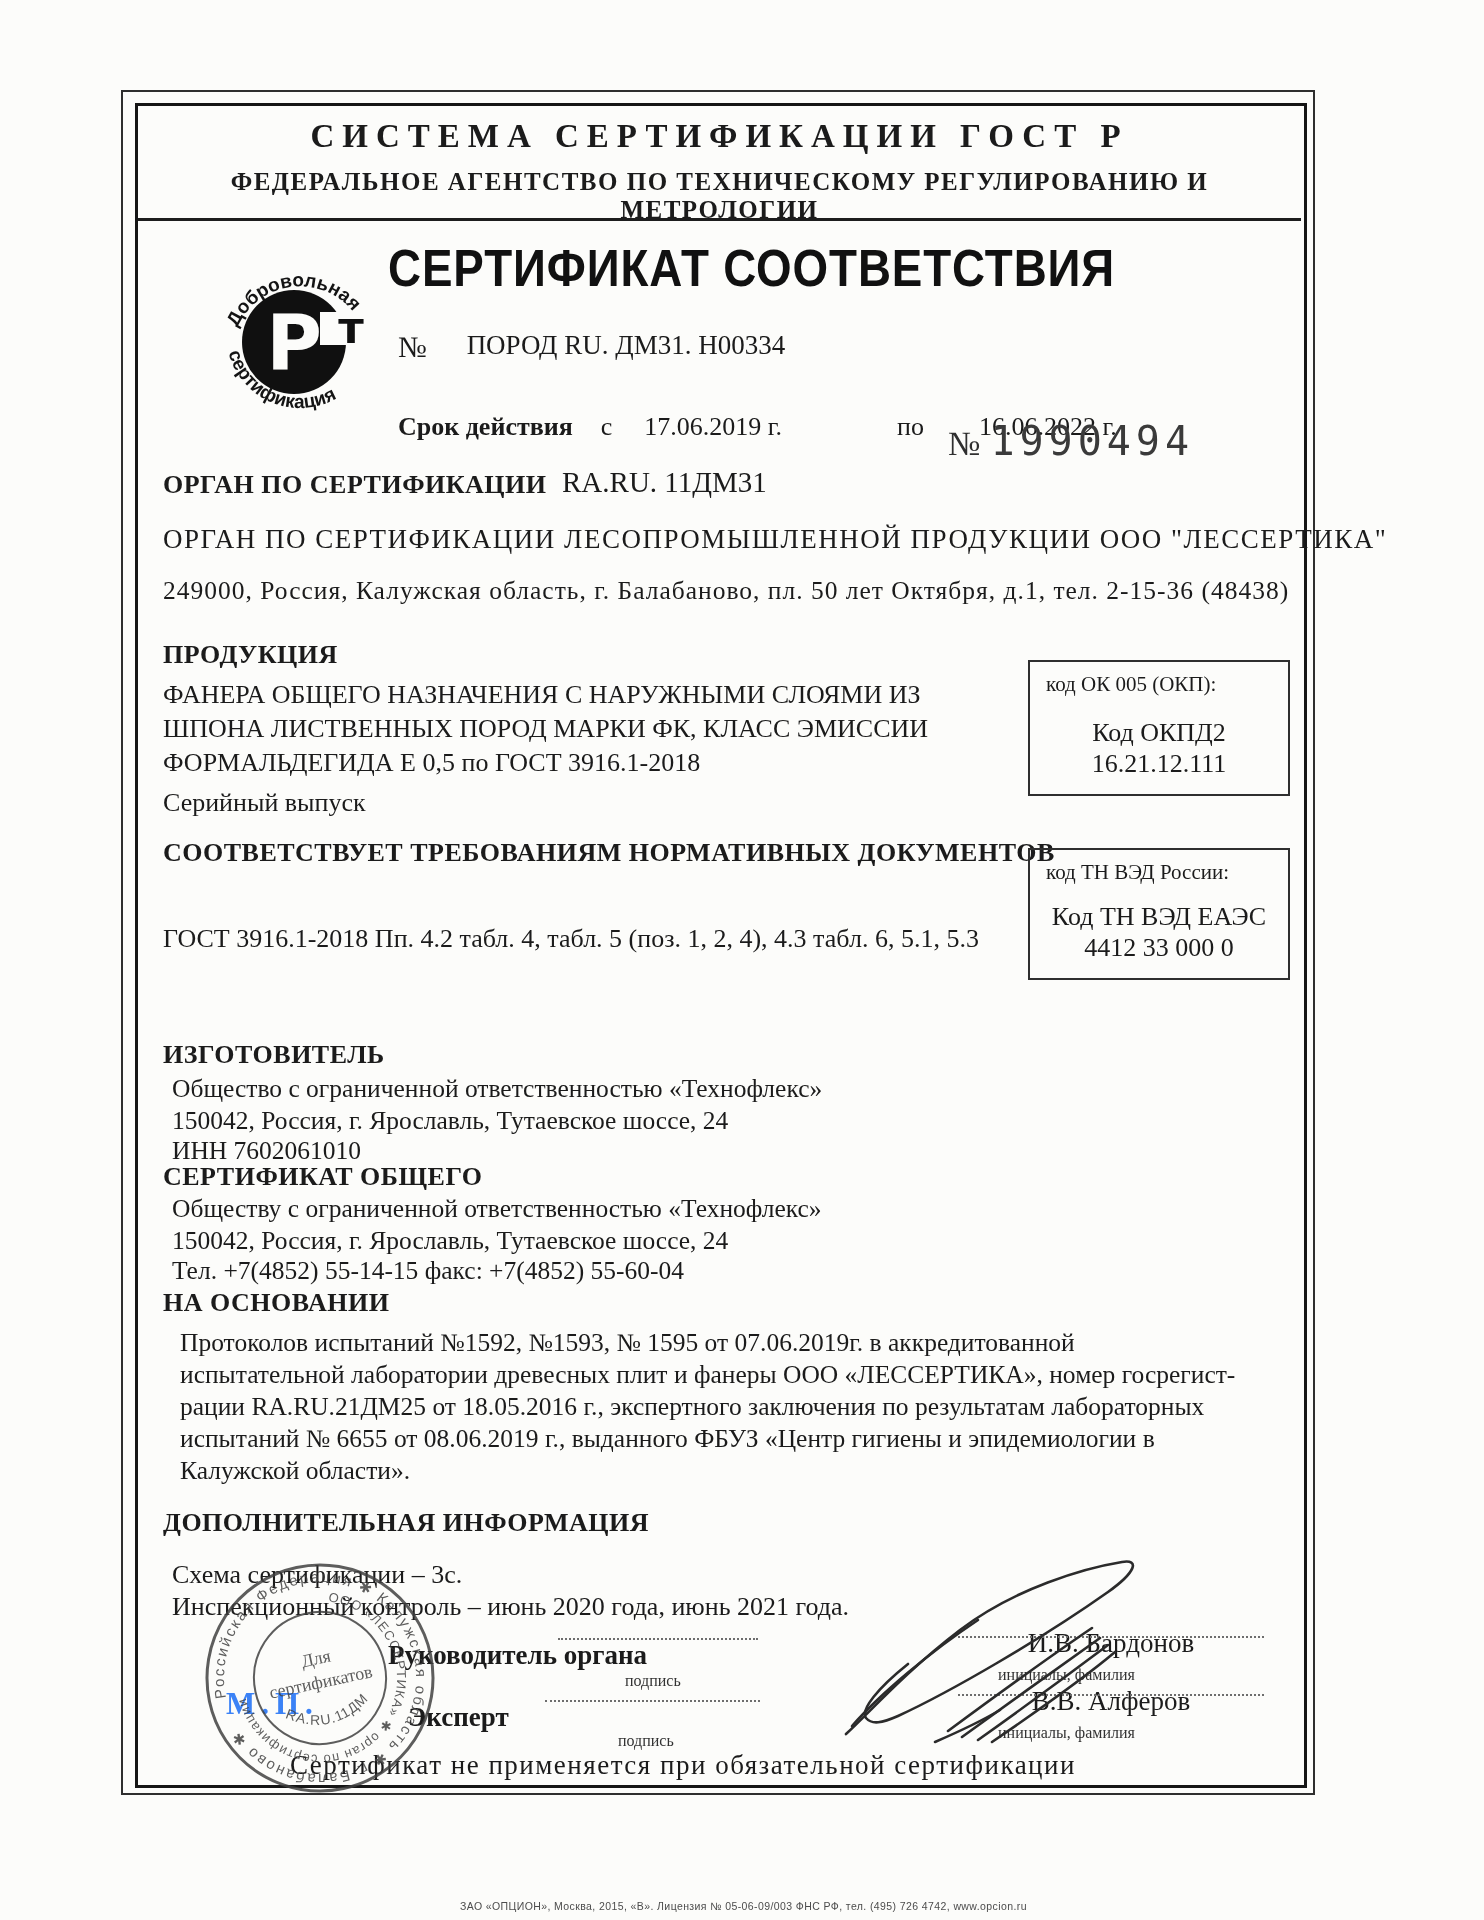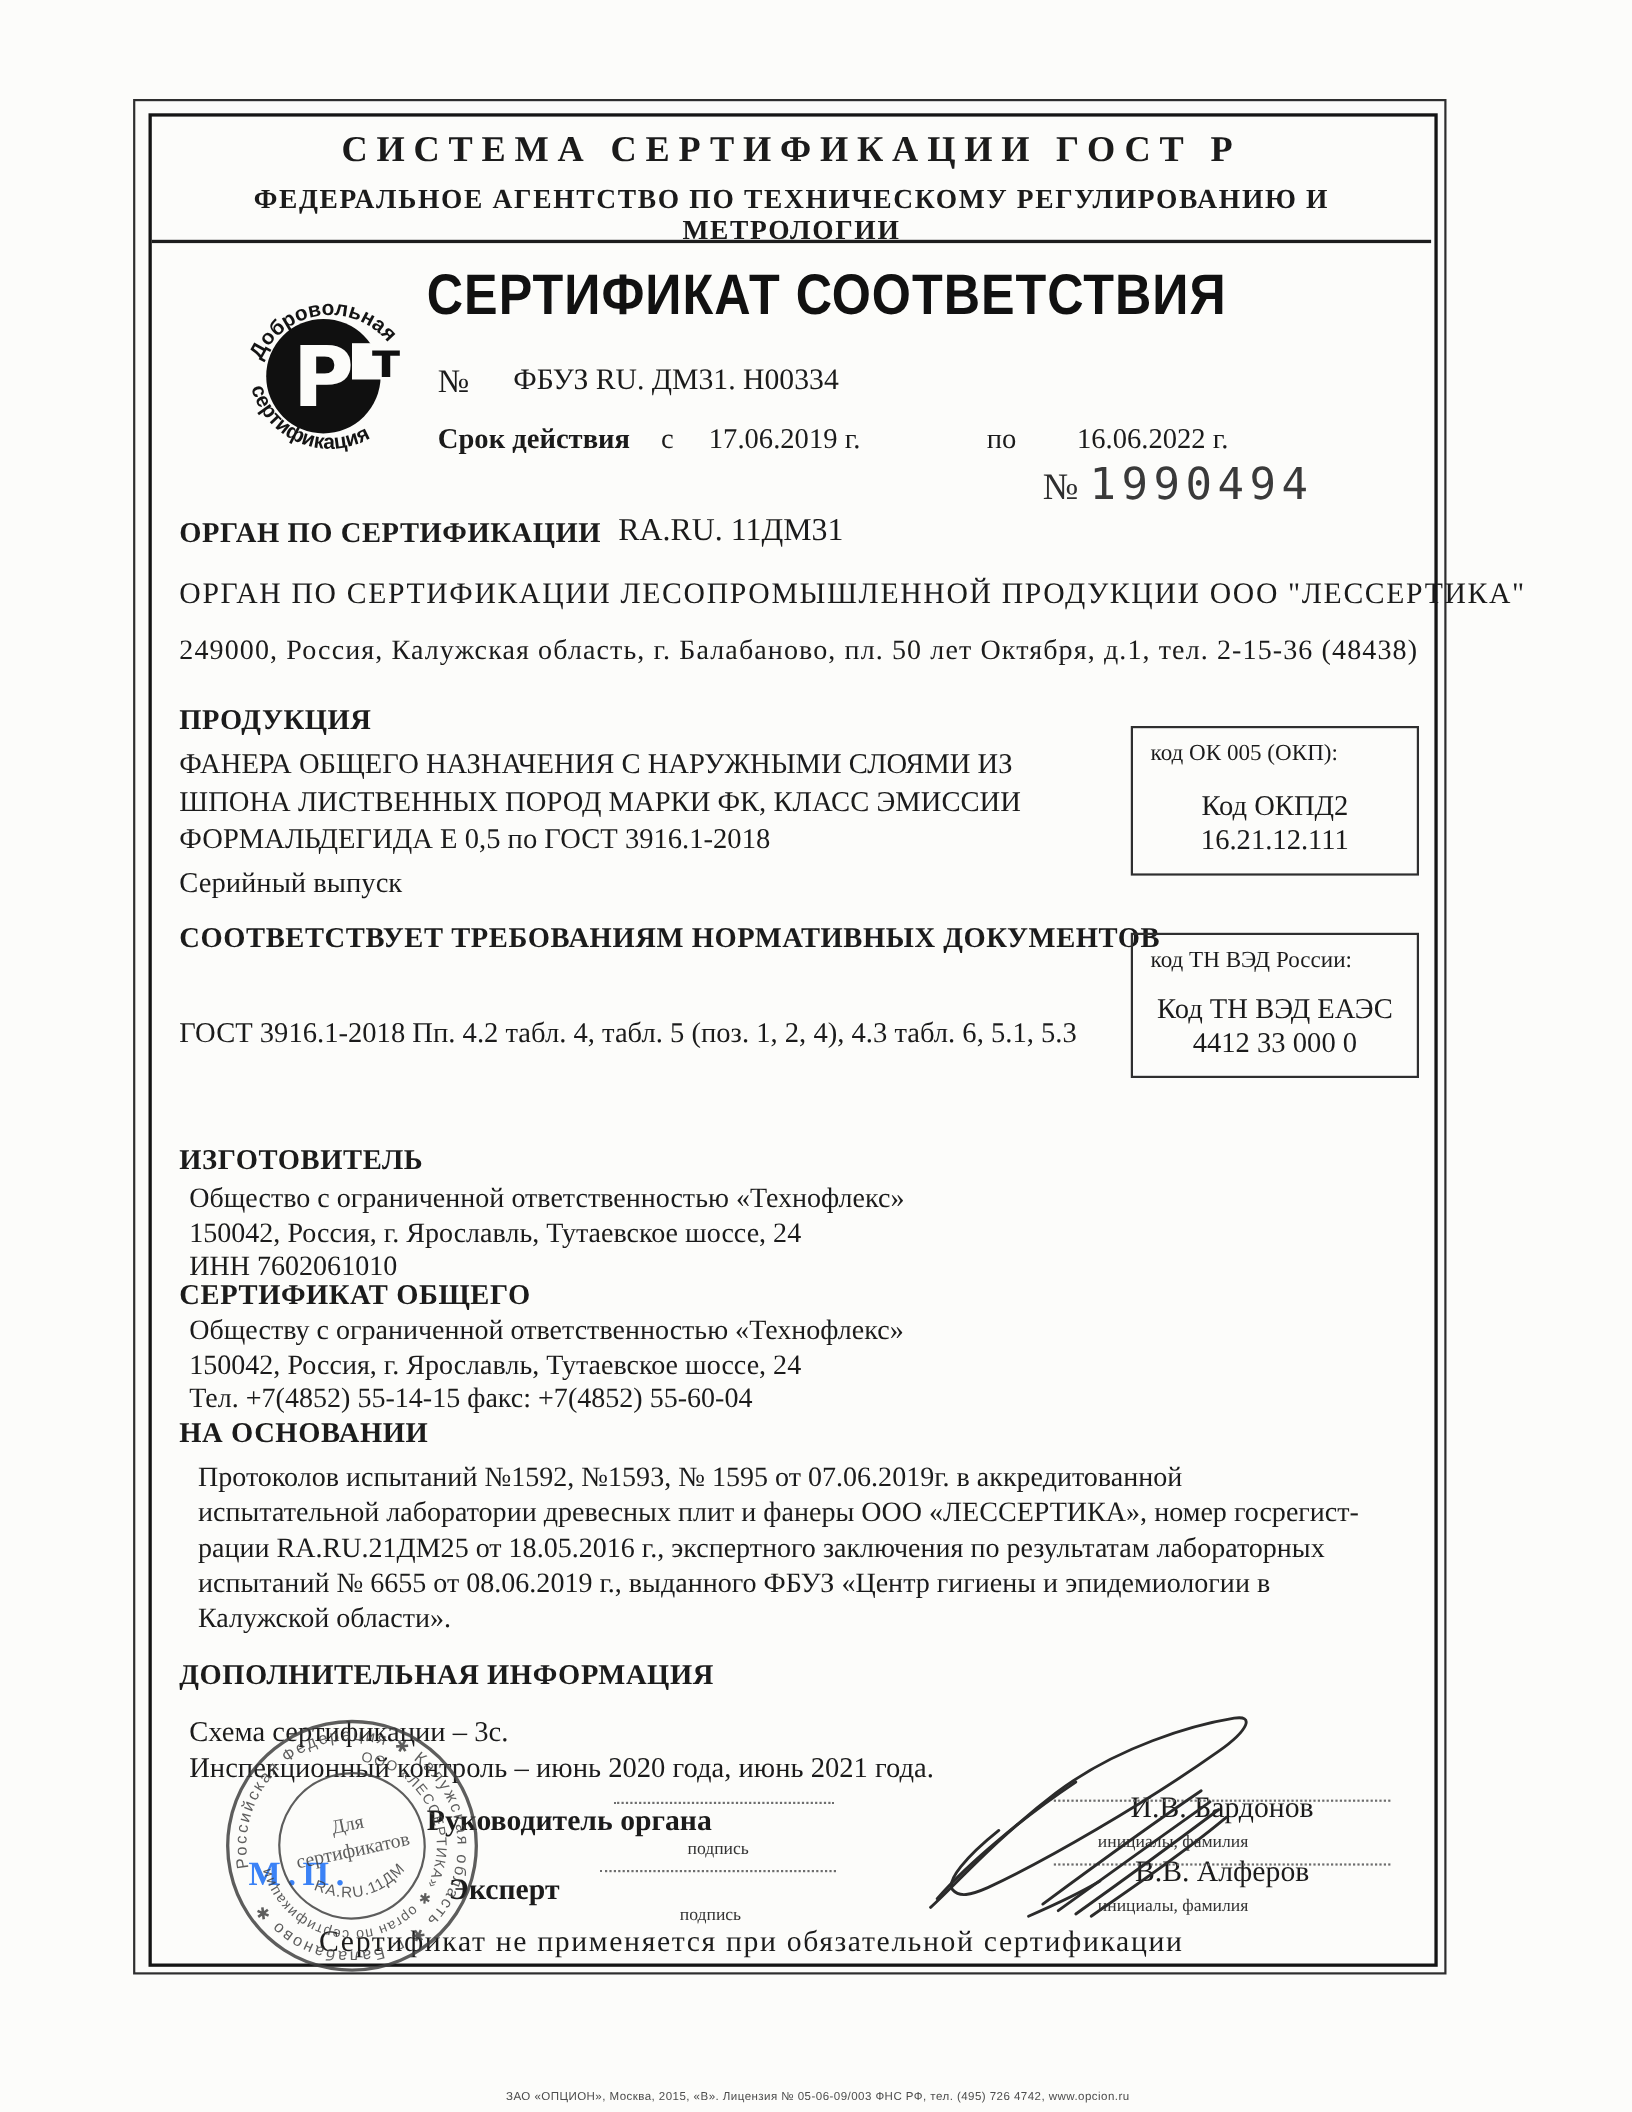--- a/index.html
+++ b/index.html
@@ -2,21 +2,21 @@
 <html><head>
 <meta charset="utf-8">
 <style>
   html,body{margin:0;padding:0;background:#e8e8e6;}
   .page{
     position:relative;width:1484px;height:1920px;margin:0 auto;
     background:#fcfcfa;overflow:hidden;
     font-family:"Liberation Serif", serif;color:#1b1b1b;
   }
   .abs{position:absolute;}
-  .b{font-weight:bold;}
+  .b{font-weight:bold;margin-top:28px;}
   .outer-frame{position:absolute;left:121px;top:90px;width:1190px;height:1701px;border:2px solid #2e2e2e;}
   .inner-frame{position:absolute;left:135px;top:103px;width:1166px;height:1679px;border:3px solid #151515;}
   .hdr-sep{position:absolute;left:138px;top:218px;width:1163px;border-top:3px solid #1d1d1d;}
   .hdr1{left:138px;top:118px;width:1163px;text-align:center;font-size:33px;font-weight:bold;letter-spacing:8px;}
   .hdr2{left:138px;top:168px;width:1163px;text-align:center;font-size:25px;font-weight:bold;letter-spacing:1.5px;}
   .title{left:388px;top:238px;font-family:"Liberation Sans",sans-serif;font-size:52px;font-weight:800;letter-spacing:1px;transform:scaleX(.88);transform-origin:left top;white-space:nowrap;color:#111;}
   .numrow{left:398px;top:330px;font-size:27px;display:flex;gap:40px;}
   .valrow{left:398px;top:384px;font-size:26px;display:flex;align-items:baseline;white-space:nowrap;}
   .blanknum{left:948px;top:418px;display:flex;align-items:baseline;color:#2f2f2f;}
   .blanknum .no{font-size:34px;margin-right:10px;}
@@ -61,21 +61,21 @@
     <text x="143" y="101" text-anchor="middle" font-family="DejaVu Sans,sans-serif" font-size="44" font-weight="900" fill="#101010">т</text>
     <text font-family="Liberation Sans,sans-serif" font-size="19" font-weight="bold" fill="#141414">
       <textPath href="#arcBot" startOffset="8%">сертификация</textPath>
     </text>
   </svg>
 
   <div class="abs title">СЕРТИФИКАТ СООТВЕТСТВИЯ</div>
 
   <div class="abs numrow">
     <span style="font-size:30px;">№</span>
-    <span>ФБУЗ  RU. ДМ31. Н00334</span>
+    <span>ПОРОД  RU. ДМ31. Н00334</span>
   </div>
 
   <div class="abs valrow">
     <span class="b" style="font-weight:600;">Срок действия</span>
     <span style="margin-left:28px;">с</span>
     <span style="margin-left:32px;">17.06.2019 г.</span>
     <span style="margin-left:115px;">по</span>
     <span style="margin-left:55px;">16.06.2022 г.</span>
   </div>
 

